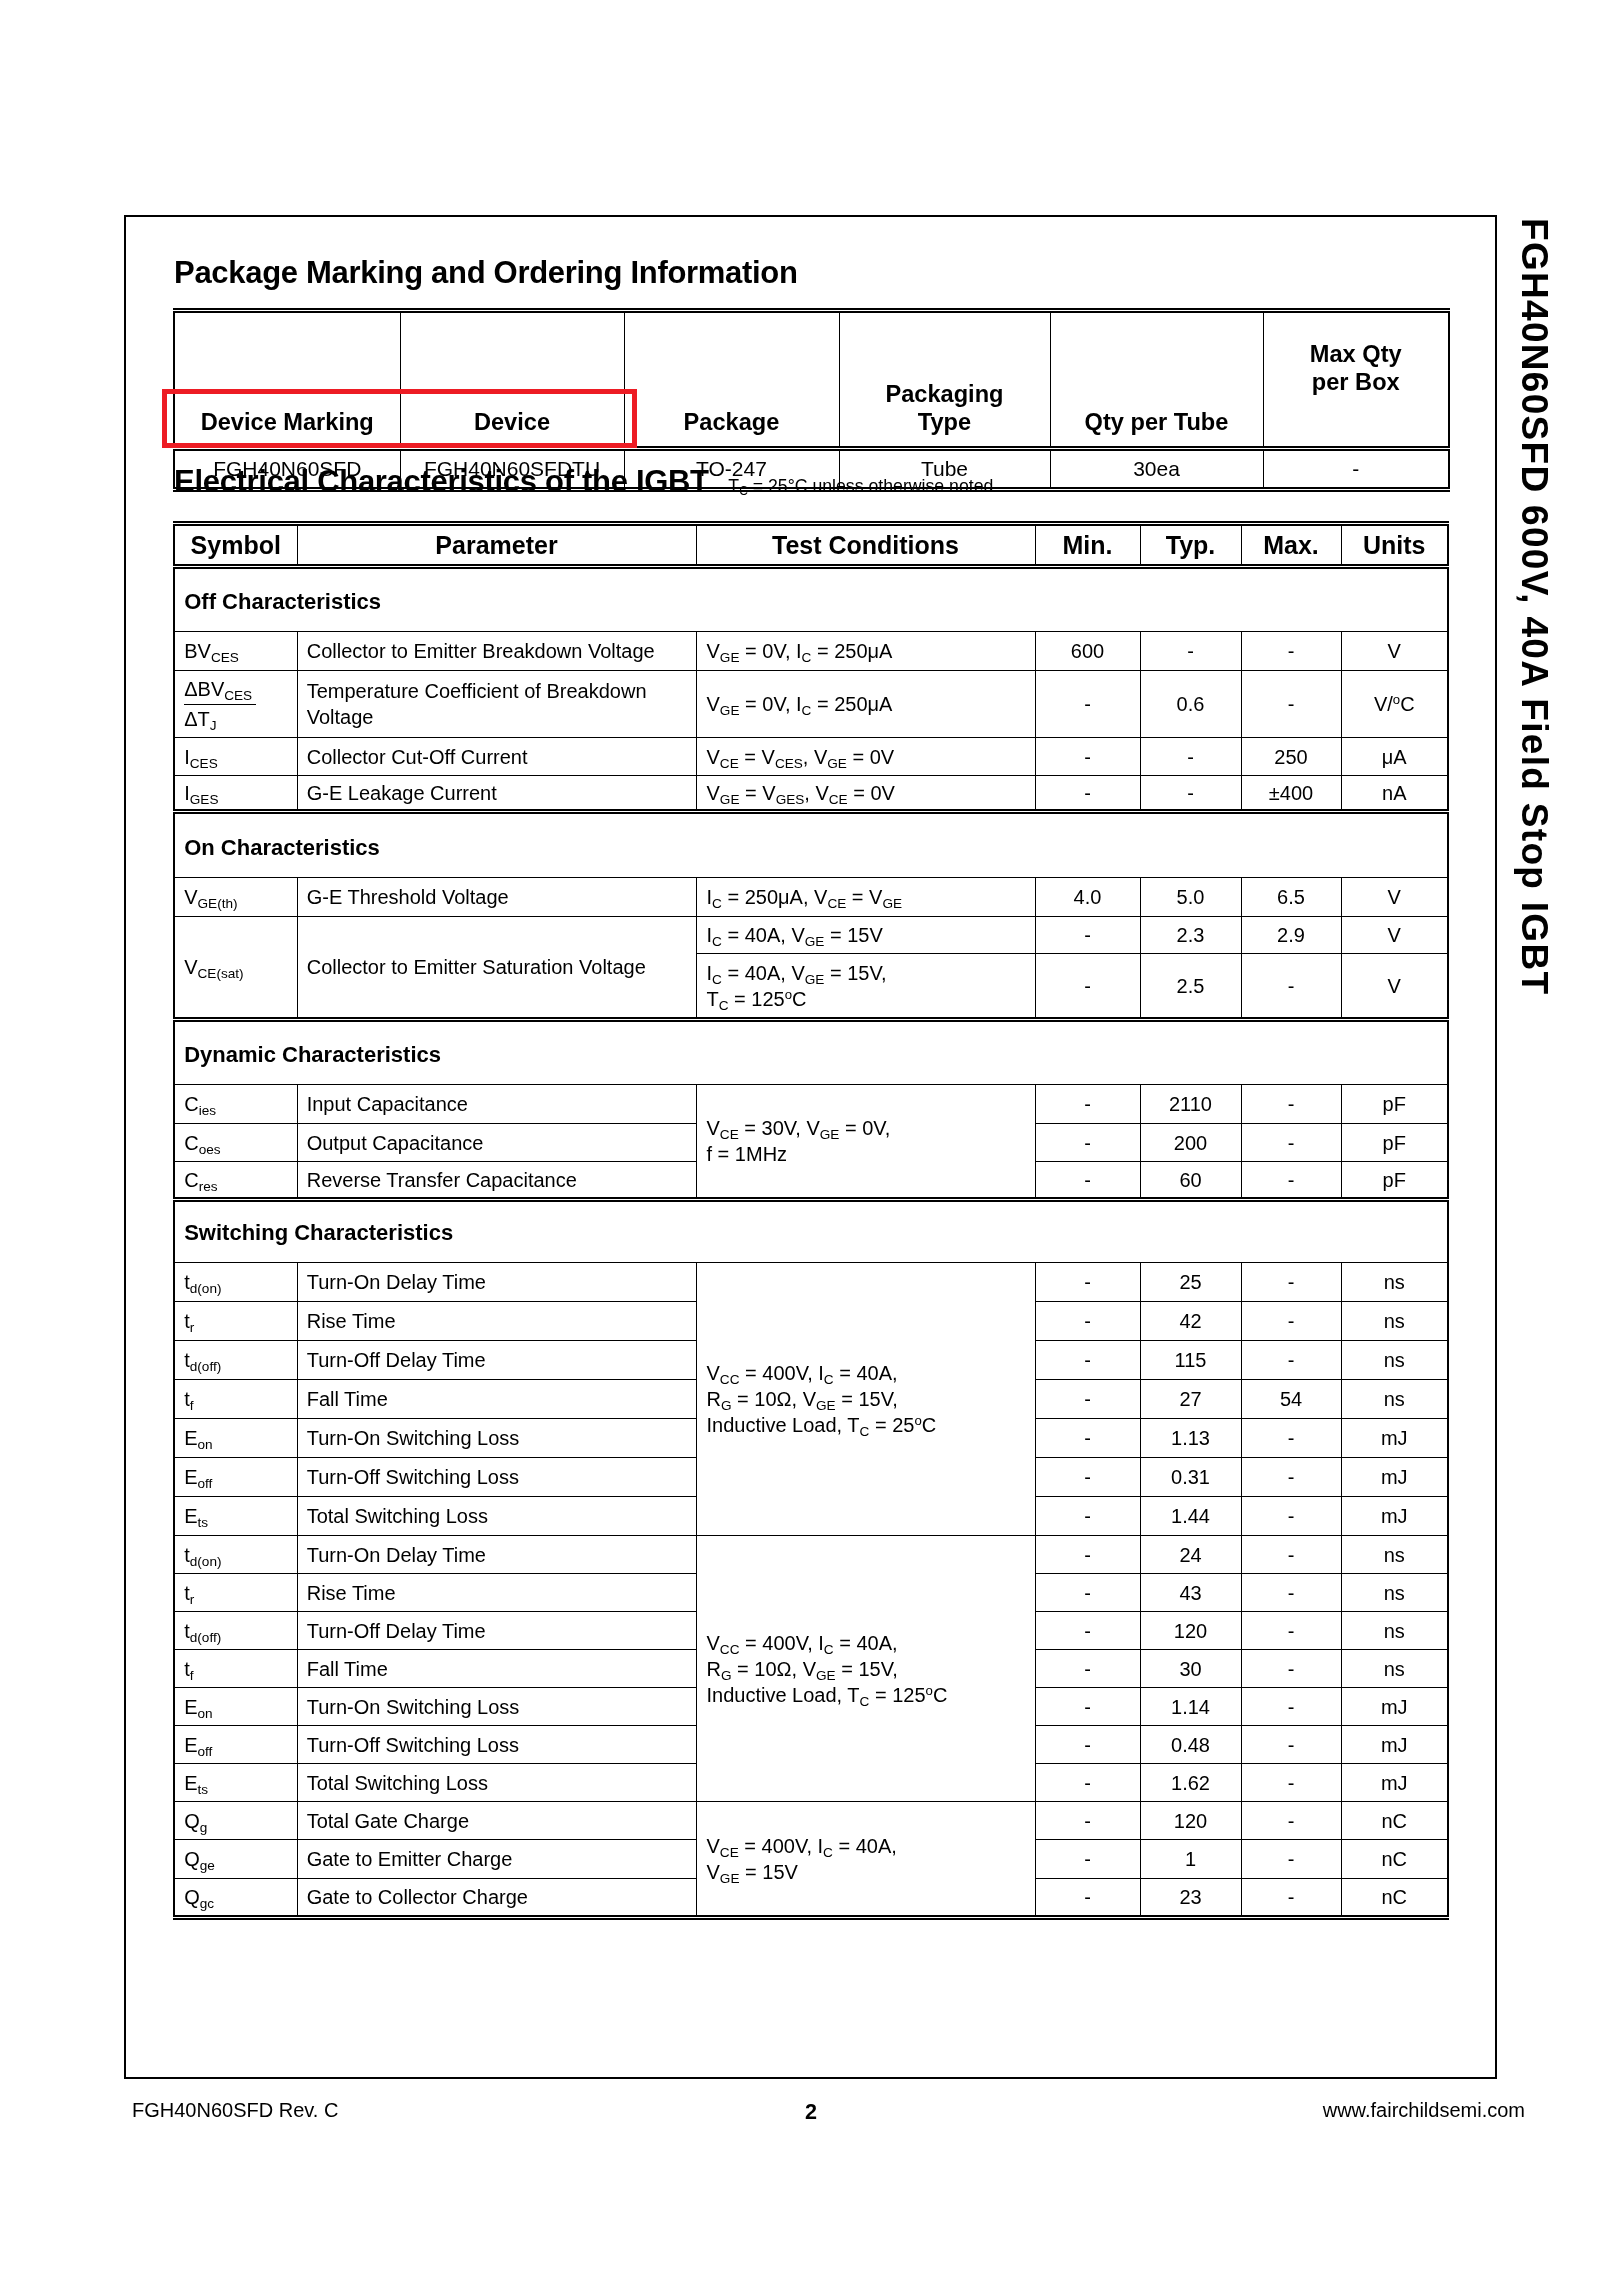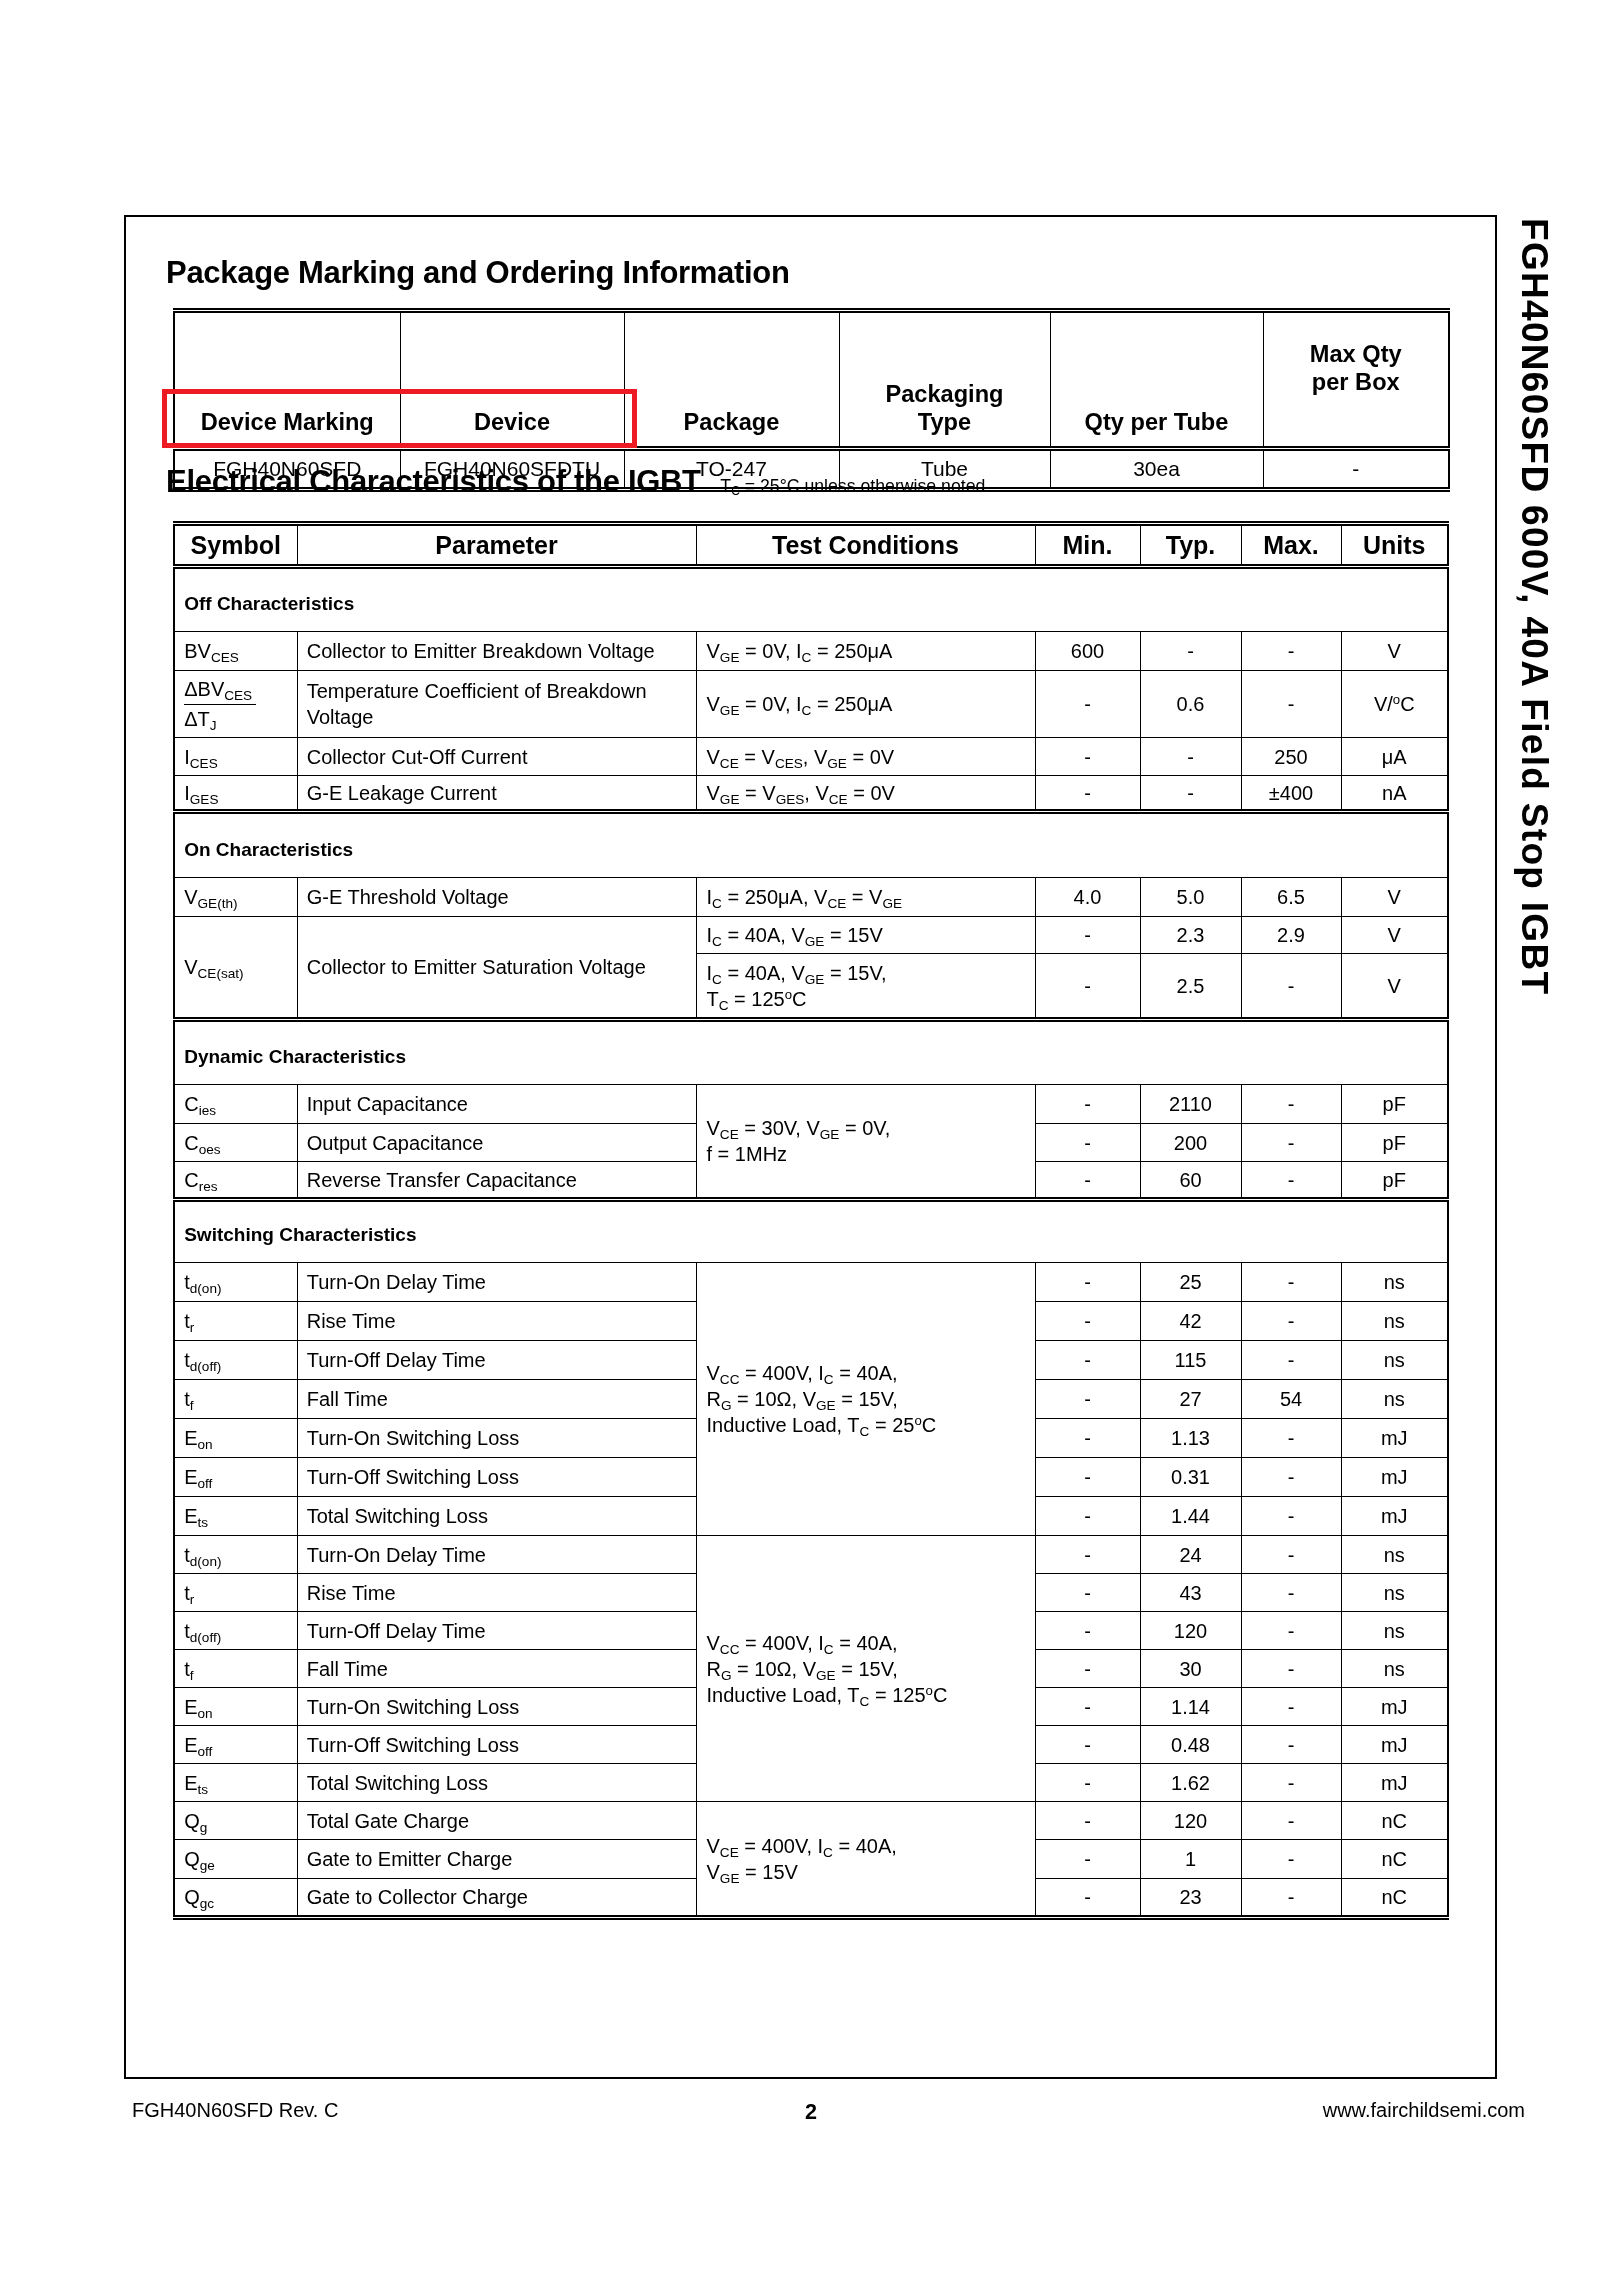--- a/index.html
+++ b/index.html
@@ -2,21 +2,21 @@
 <html style="font-size:10.5px"><head>
 <meta charset="utf-8">
 <style>
   html,body{margin:0;padding:0;background:#fff;}
   body{width:1622px;height:2295px;position:relative;font-family:"Liberation Sans","DejaVu Sans",sans-serif;color:#000;}
   sub{font-size:68%;vertical-align:-0.28em;line-height:0;}
   sup{font-size:66%;vertical-align:0.5em;line-height:0;}
 
   .frame{position:absolute;left:124px;top:215px;width:1373px;height:1864px;border:2px solid #000;box-sizing:border-box;background:#fff;}
 
-  .sec-title{position:absolute;left:40px;font-size:31px;font-weight:bold;letter-spacing:-0.3px;white-space:nowrap;}
+  .sec-title{position:absolute;left:48px;font-size:31px;font-weight:bold;letter-spacing:-0.3px;white-space:nowrap;}
   .title1{top:38px;}
   .title2{top:247px;display:flex;align-items:baseline;gap:19.6px;}
   .title-note{font-size:17.7px;font-weight:normal;letter-spacing:0;}
 
   table{border-collapse:collapse;table-layout:fixed;position:absolute;background:#fff;}
   td,th{box-sizing:border-box;overflow:hidden;}
 
   
   .t1{left:47px;top:91px;width:1275px;border:2px solid #000;border-top:5.2px double #000;border-bottom:5.2px double #000;}
   .t1 th{border:1.3px solid #000;border-bottom:5.2px double #000;vertical-align:bottom;text-align:center;
@@ -24,21 +24,21 @@
   .t1 td{border:1.3px solid #000;text-align:center;font-size:21px;height:41px;vertical-align:middle;}
   .t1 tr.hdr{height:93px;}
   .split{display:flex;flex-direction:column;height:68px;align-items:center;}
 
   .red-box{position:absolute;left:36px;top:172px;width:475px;height:59px;border:5.2px solid #ed1c24;box-sizing:border-box;}
 
   
   .t2{left:47px;top:304px;width:1275px;border:2px solid #000;border-top:5.2px double #000;border-bottom:5.2px double #000;}
   .t2 th{border:1.3px solid #000;border-bottom:5.2px double #000;font-size:25px;font-weight:bold;text-align:center;vertical-align:middle;}
   .t2 td{border:1.3px solid #000;font-size:20px;vertical-align:middle;line-height:1.3;}
-  .t2 td.band{border-top:5.2px double #000;vertical-align:bottom;text-align:left;font-weight:bold;font-size:19px;
+  .t2 td.band{border-top:5.2px double #000;vertical-align:bottom;text-align:left;font-weight:bold;font-size:22px;
               padding:0 0 14.4px 9.2px;}
   .t2 td.sym{text-align:left;padding-left:9.2px;}
   .t2 td.par{text-align:left;padding-left:9.2px;padding-right:3.9px;}
   .t2 td.cnd{text-align:left;padding-left:10px;padding-right:3.9px;white-space:pre-line;}
   .t2 td.num{text-align:center;}
   .frac{display:inline-block;text-align:left;line-height:1.15;}
   .frac-num{display:block;border-bottom:1.3px solid #000;padding:1.3px 3.9px 3.3px 0;}
   .frac-den{display:block;padding-top:2.6px;}
 
   .side-title{position:absolute;left:1513px;top:218px;writing-mode:vertical-rl;font-size:37px;font-weight:bold;

